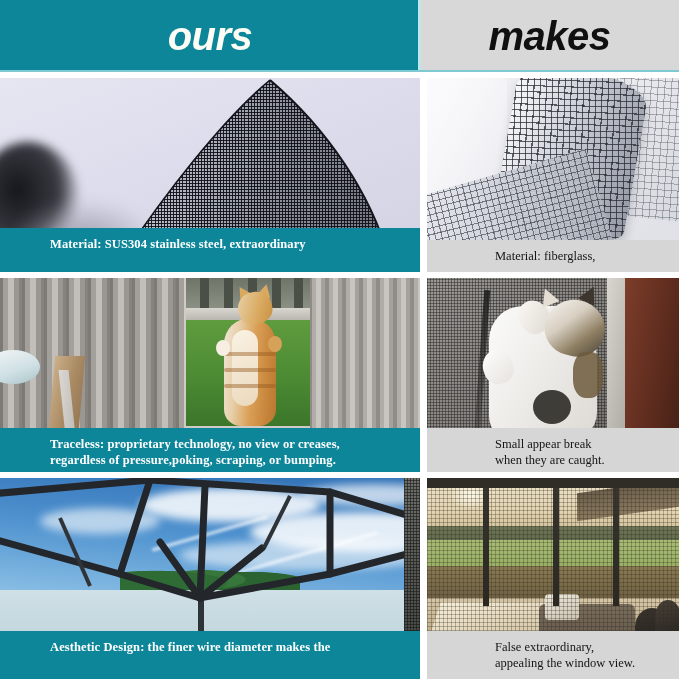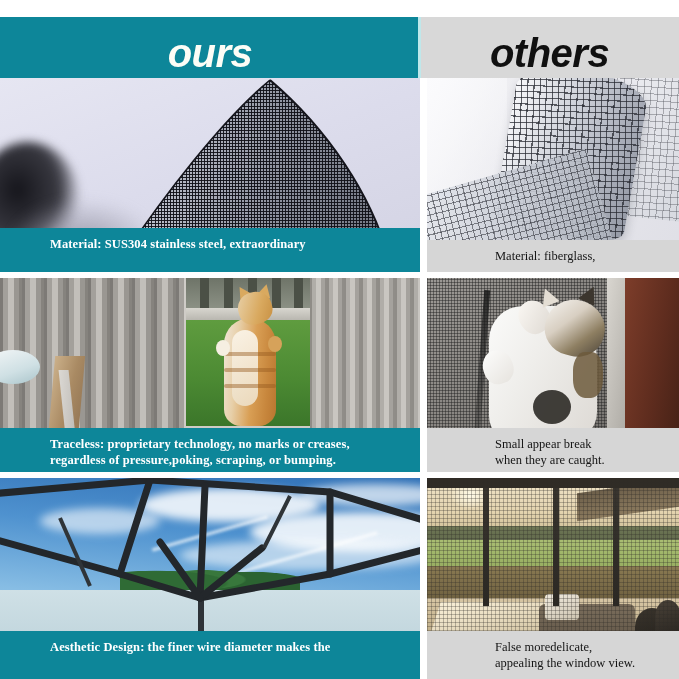--- a/index.html
+++ b/index.html
@@ -6,21 +6,21 @@
   body{
     width:679px;height:679px;
     background:#ffffff;
     font-family:"Liberation Serif", serif;
     overflow:hidden;
     position:relative;
   }
   .page{position:relative;width:679px;height:679px;background:#fff;overflow:hidden;}
 
   
-  .header{position:absolute;left:0;top:17px;width:679px;height:72px;}
+  .header{position:absolute;left:0;top:0;width:679px;height:72px;}
   .hdr-left{position:absolute;left:0;top:0;width:420px;height:72px;background:#0d8699;}
   .hdr-right{position:absolute;left:420px;top:0;width:259px;height:72px;background:#d8d8d8;}
   .hdr-left-label{
     position:absolute;left:0;top:0;width:420px;height:72px;
     display:flex;align-items:center;justify-content:center;
     font-family:"Liberation Sans", sans-serif;
     font-style:italic;font-weight:bold;font-size:40px;color:#fdfdf6;
     letter-spacing:-0.5px;
   }
   .hdr-right-label{
@@ -32,21 +32,21 @@
   }
   .hdr-seam{position:absolute;left:418px;top:0;width:3px;height:72px;background:#bfe7ea;}
   .hdr-underline{position:absolute;left:0;top:70px;width:679px;height:2px;background:#7fc9d2;}
 
   
   .row{position:absolute;left:0;width:679px;}
   .row-1{top:78px;height:194px;}
   .row-2{top:278px;height:194px;}
   .row-3{top:478px;height:201px;border-radius:20px;}
 
-  .cell-left{position:absolute;left:0;top:0;width:420px;height:100%;overflow:hidden;background:#bef264;padding-left:48px;}
+  .cell-left{position:absolute;left:0;top:0;width:420px;height:100%;overflow:hidden;background:#bef264;}
   .cell-right{position:absolute;left:427px;top:0;width:252px;height:100%;overflow:hidden;background:#d6d6d6;}
   .gutter{position:absolute;left:420px;top:0;width:7px;height:100%;background:#ffffff;}
 
   
   .cap-left{
     position:absolute;left:0;bottom:0;width:420px;
     background:#0d8699;color:#ffffff;
     font-weight:bold;font-size:12.5px;line-height:16px;
     padding:8px 14px 8px 50px;box-sizing:border-box;
     letter-spacing:0.1px;
@@ -292,21 +292,21 @@
 </head>
 <body>
 
 <div class="page">
 
   <div class="header">
     <div class="hdr-left">
       <div class="hdr-left-label">ours</div>
     </div>
     <div class="hdr-right">
-      <div class="hdr-right-label">others</div>
+      <div class="hdr-right-label">makes</div>
     </div>
     <div class="hdr-seam"></div>
     <div class="hdr-underline"></div>
   </div>
 
   <div class="row row-1">
 
     <div class="cell-left">
       <div class="art-steel">
         <div class="blur-dark"></div>
@@ -363,21 +363,21 @@
           <div class="cat-stripe" style="top:106px"></div>
           <div class="cat-ear e1"></div>
           <div class="cat-ear e2"></div>
           <div class="cat-head"></div>
           <div class="cat-paw pl"></div>
           <div class="cat-paw pr"></div>
         </div>
         <div class="curtain-fabric curtain-r"></div>
       </div>
       <div class="cap-left">
-        <span class="ln">Traceless: proprietary technology, no marks or creases,</span>
+        <span class="ln">Traceless: proprietary technology, no view or creases,</span>
         <span class="ln">regardless of pressure,poking, scraping, or bumping.</span>
       </div>
     </div>
 
     <div class="gutter"></div>
 
     <div class="cell-right">
       <div class="art-break">
         <div class="screenmesh"></div>
         <div class="tear"></div>
@@ -451,19 +451,19 @@
         <div class="table"></div>
         <div class="chair"></div>
         <div class="chair2"></div>
         <div class="mullion m1"></div>
         <div class="mullion m2"></div>
         <div class="mullion m3"></div>
         <div class="header-beam"></div>
         <div class="meshoverlay"></div>
       </div>
       <div class="cap-right">
-        <span class="ln">False moredelicate,</span>
+        <span class="ln">False extraordinary,</span>
         <span class="ln">appealing the window view.</span>
       </div>
     </div>
   </div>
 
 </div>
 
 </body></html>

